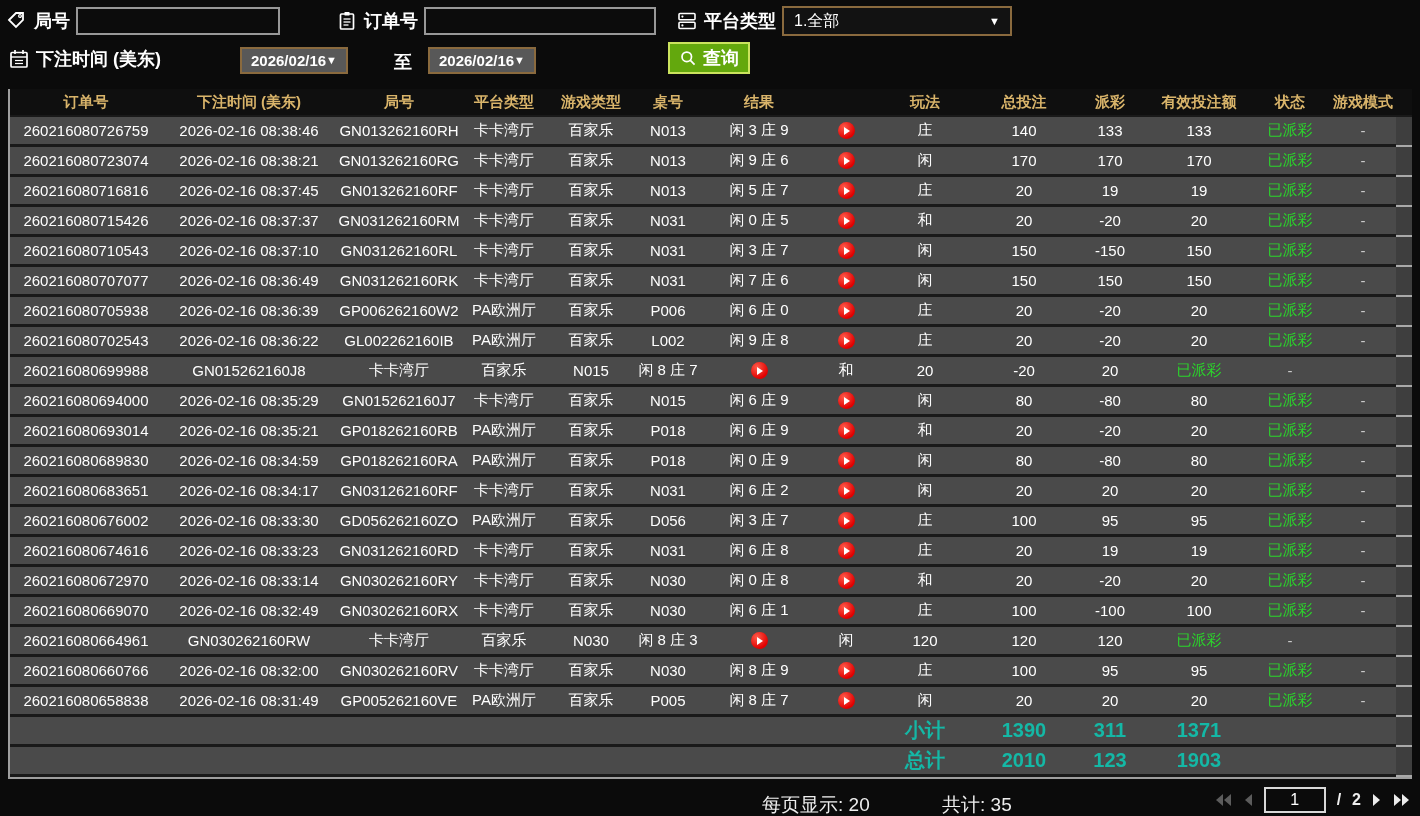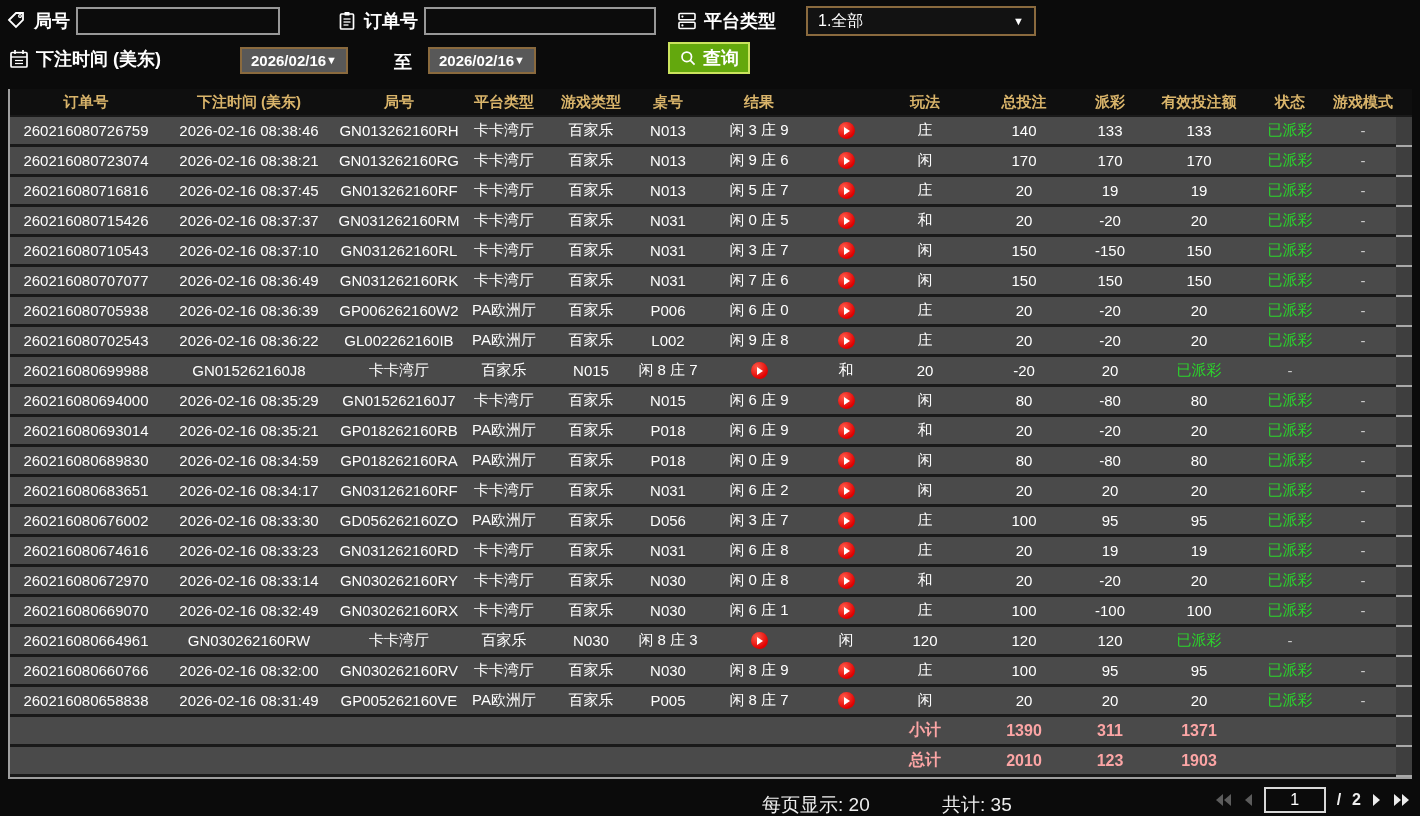--- a/index.html
+++ b/index.html
@@ -12,21 +12,21 @@
   .group{position:absolute;display:flex;align-items:center;gap:6px;height:30px;}
   .lbl{font-size:18px;font-weight:bold;color:#fff;white-space:nowrap;}
   .icon{width:22px;height:22px;flex:0 0 auto;display:block;}
   .txt{
     background:#0c0c0c;border:2px solid #989898;height:24px;color:#fff;
     font-size:15px;padding:0 6px;outline:none;box-sizing:content-box;
   }
   .dropdown{
     background:#121212;border:2px solid #8a6a3e;height:26px;width:206px;
     display:flex;align-items:center;justify-content:space-between;
-    padding:0 10px;font-size:16px;color:#fff;cursor:pointer;margin-left:24px;
+    padding:0 10px;font-size:16px;color:#fff;cursor:pointer;
   }
   .datepicker{
     background:#585858;border:2px solid #8a6a3e;height:23px;
     display:flex;align-items:center;padding:0 9px;
     font-size:15px;font-weight:bold;color:#fff;cursor:pointer;
   }
   .caret{font-size:11px;color:#fff;line-height:1;}
   .query-btn{
     position:absolute;left:668px;top:42px;height:32px;
     background:#63a80d;border:2px solid #cbe35e;box-sizing:border-box;
@@ -48,21 +48,21 @@
   .cell{display:flex;align-items:center;justify-content:center;overflow:hidden;white-space:nowrap;}
   .header-row{height:28px;background:#0f0f0f;border-bottom:2px solid #191919;box-sizing:border-box;}
   .header-row .cell{color:#d9b46a;font-size:15px;font-weight:bold;}
   .row{height:30px;background:#4a4a4a;border-bottom:3px solid #191919;box-sizing:border-box;font-size:15px;}
   .row .cell{color:#fff;}
   .row .status{color:#2bd42b;}
   .row .mode{color:#c9c9c9;}
   .pos{color:#b01e2e;}
   .neg{color:#8fce00;}
   .sum-row{height:30px;background:#4a4a4a;border-bottom:3px solid #191919;box-sizing:border-box;}
-  .sum-row .cell{color:#fca5a5;font-weight:bold;font-size:16px;}
+  .sum-row .cell{color:#14b8a6;font-weight:bold;font-size:20px;}
   .play{
     width:17px;height:17px;border-radius:50%;cursor:pointer;
     background:radial-gradient(circle at 35% 30%, #ff5a4a, #e00000 70%);
     display:flex;align-items:center;justify-content:center;
   }
   .play::after{
     content:"";display:block;margin-left:2px;
     border-left:6px solid #fff;border-top:4px solid transparent;border-bottom:4px solid transparent;
   }
   .scroll-strip{

